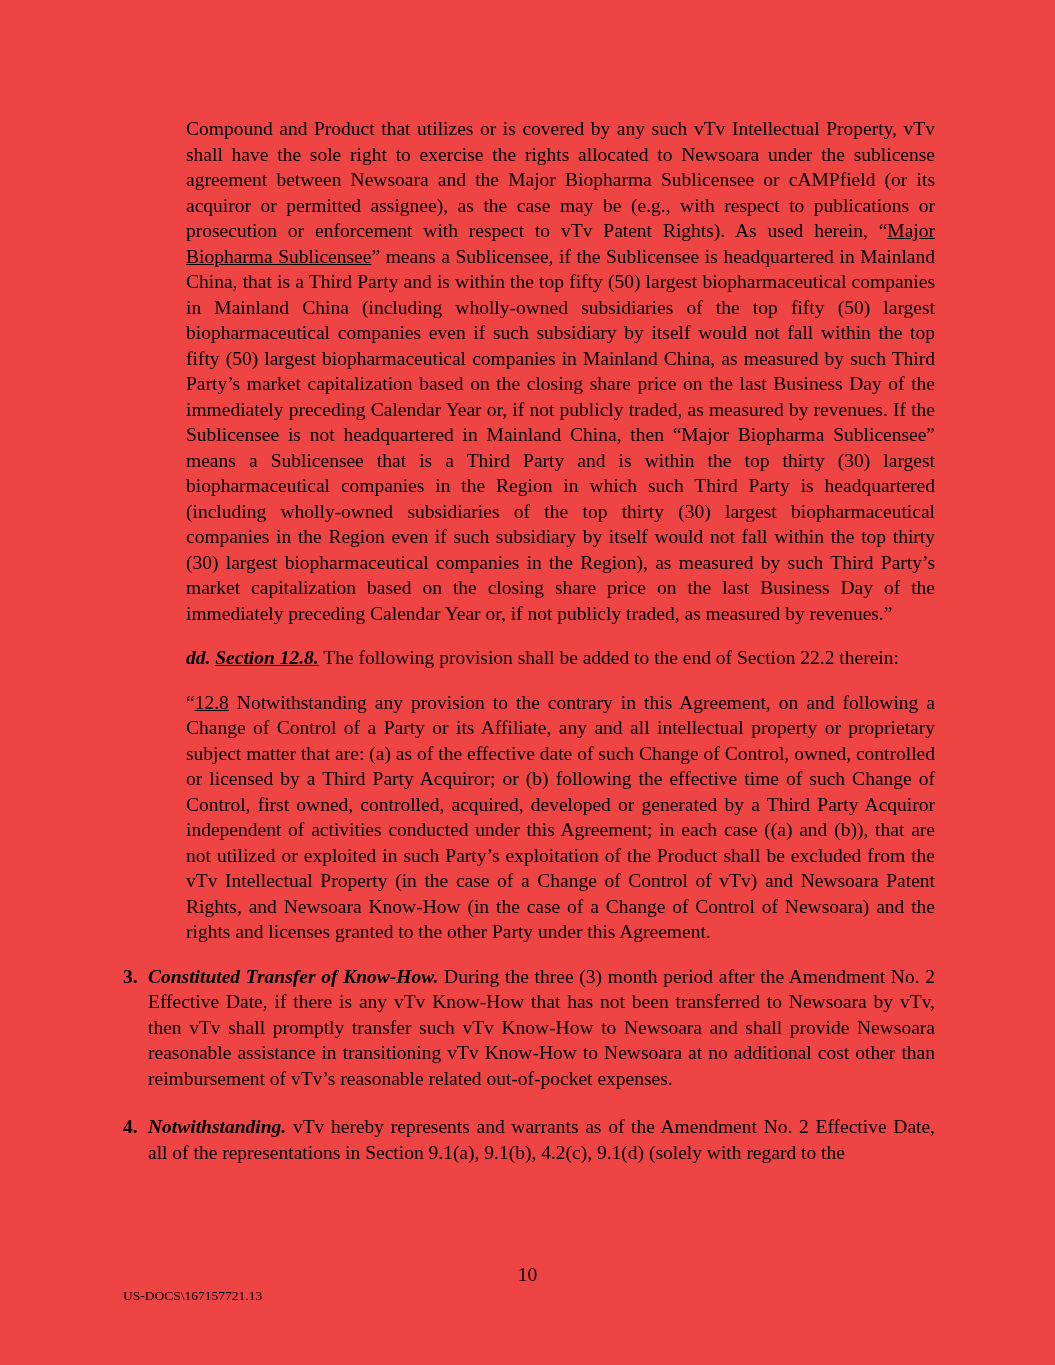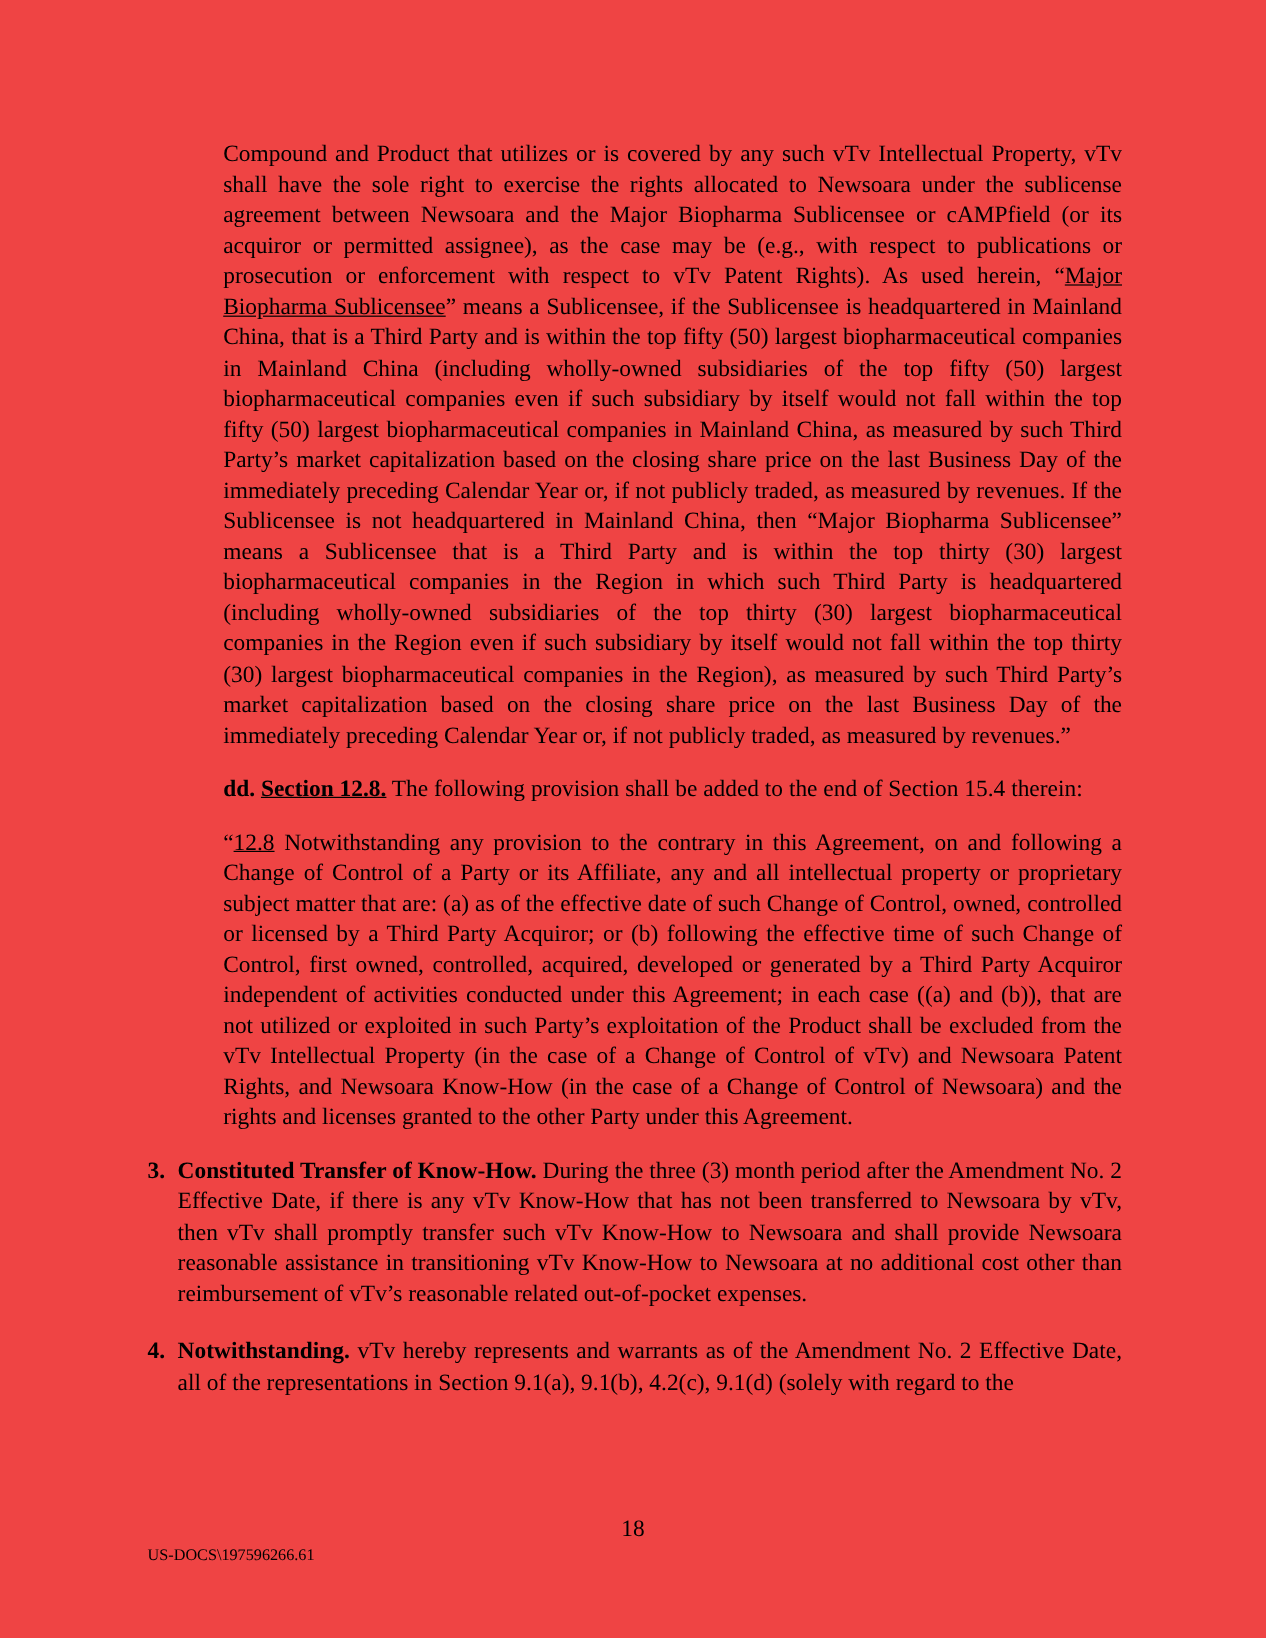--- a/index.html
+++ b/index.html
@@ -22,21 +22,21 @@
   .content {
     position: absolute;
     top: 116px;
     left: 123px;
     width: 812px;
   }
   p { margin: 0; text-align: justify; }
   .indent { margin-left: 63px; }
   .gap   { margin-top: 19px; }
   .gap-lg{ margin-top: 23px; }
-  .b { font-weight: bold; }
+  .b { font-weight: bold; font-style: italic; }
   .u { text-decoration: underline; }
   .num-item { display: flex; }
   .num-item .num {
     flex: none;
     width: 25px;
     font-weight: bold;
   }
   .num-item .body {
     flex: 1;
     text-align: justify;
@@ -59,33 +59,33 @@
 </style>
 </head>
 <body>
 
 <div class="page">
 
   <div class="content">
 
     <p class="indent"><span>Compound and Product that utilizes or is covered by any such vTv Intellectual Property, vTv shall have the sole right to exercise the rights allocated to Newsoara under the sublicense agreement between Newsoara and the Major Biopharma Sublicensee or cAMPfield (or its acquiror or permitted assignee), as the case may be (e.g., with respect to publications or prosecution or enforcement with respect to vTv Patent Rights). As used herein, “</span><span class="u">Major Biopharma Sublicensee</span><span>” means a Sublicensee, if the Sublicensee is headquartered in Mainland China, that is a Third Party and is within the top fifty (50) largest biopharmaceutical companies in Mainland China (including wholly-owned subsidiaries of the top fifty (50) largest biopharmaceutical companies even if such subsidiary by itself would not fall within the top fifty (50) largest biopharmaceutical companies in Mainland China, as measured by such Third Party’s market capitalization based on the closing share price on the last Business Day of the immediately preceding Calendar Year or, if not publicly traded, as measured by revenues. If the Sublicensee is not headquartered in Mainland China, then “Major Biopharma Sublicensee” means a Sublicensee that is a Third Party and is within the top thirty (30) largest biopharmaceutical companies in the Region in which such Third Party is headquartered (including wholly-owned subsidiaries of the top thirty (30) largest biopharmaceutical companies in the Region even if such subsidiary by itself would not fall within the top thirty (30) largest biopharmaceutical companies in the Region), as measured by such Third Party’s market capitalization based on the closing share price on the last Business Day of the immediately preceding Calendar Year or, if not publicly traded, as measured by revenues.”</span></p>
 
-    <p class="indent gap"><span class="b">dd.</span> <span class="b u">Section 12.8.</span><span> The following provision shall be added to the end of Section 15.4 therein:</span></p>
+    <p class="indent gap"><span class="b">dd.</span> <span class="b u">Section 12.8.</span><span> The following provision shall be added to the end of Section 22.2 therein:</span></p>
 
     <p class="indent gap"><span>“</span><span class="u">12.8</span><span> Notwithstanding any provision to the contrary in this Agreement, on and following a Change of Control of a Party or its Affiliate, any and all intellectual property or proprietary subject matter that are: (a) as of the effective date of such Change of Control, owned, controlled or licensed by a Third Party Acquiror; or (b) following the effective time of such Change of Control, first owned, controlled, acquired, developed or generated by a Third Party Acquiror independent of activities conducted under this Agreement; in each case ((a) and (b)), that are not utilized or exploited in such Party’s exploitation of the Product shall be excluded from the vTv Intellectual Property (in the case of a Change of Control of vTv) and Newsoara Patent Rights, and Newsoara Know-How (in the case of a Change of Control of Newsoara) and the rights and licenses granted to the other Party under this Agreement.</span></p>
 
     <div class="num-item gap">
       <span class="num">3.</span>
       <p class="body"><span class="b">Constituted Transfer of Know-How.</span><span> During the three (3) month period after the Amendment No. 2 Effective Date, if there is any vTv Know-How that has not been transferred to Newsoara by vTv, then vTv shall promptly transfer such vTv Know-How to Newsoara and shall provide Newsoara reasonable assistance in transitioning vTv Know-How to Newsoara at no additional cost other than reimbursement of vTv’s reasonable related out-of-pocket expenses.</span></p>
     </div>
 
     <div class="num-item gap-lg">
       <span class="num">4.</span>
       <p class="body"><span class="b">Notwithstanding.</span><span> vTv hereby represents and warrants as of the Amendment No. 2 Effective Date, all of the representations in Section 9.1(a), 9.1(b), 4.2(c), 9.1(d) (solely with regard to the</span></p>
     </div>
 
   </div>
 
-  <div class="page-number">18</div>
+  <div class="page-number">10</div>
 
-  <div class="doc-id">US-DOCS\197596266.61</div>
+  <div class="doc-id">US-DOCS\167157721.13</div>
 
 </div>
 
 </body></html>

